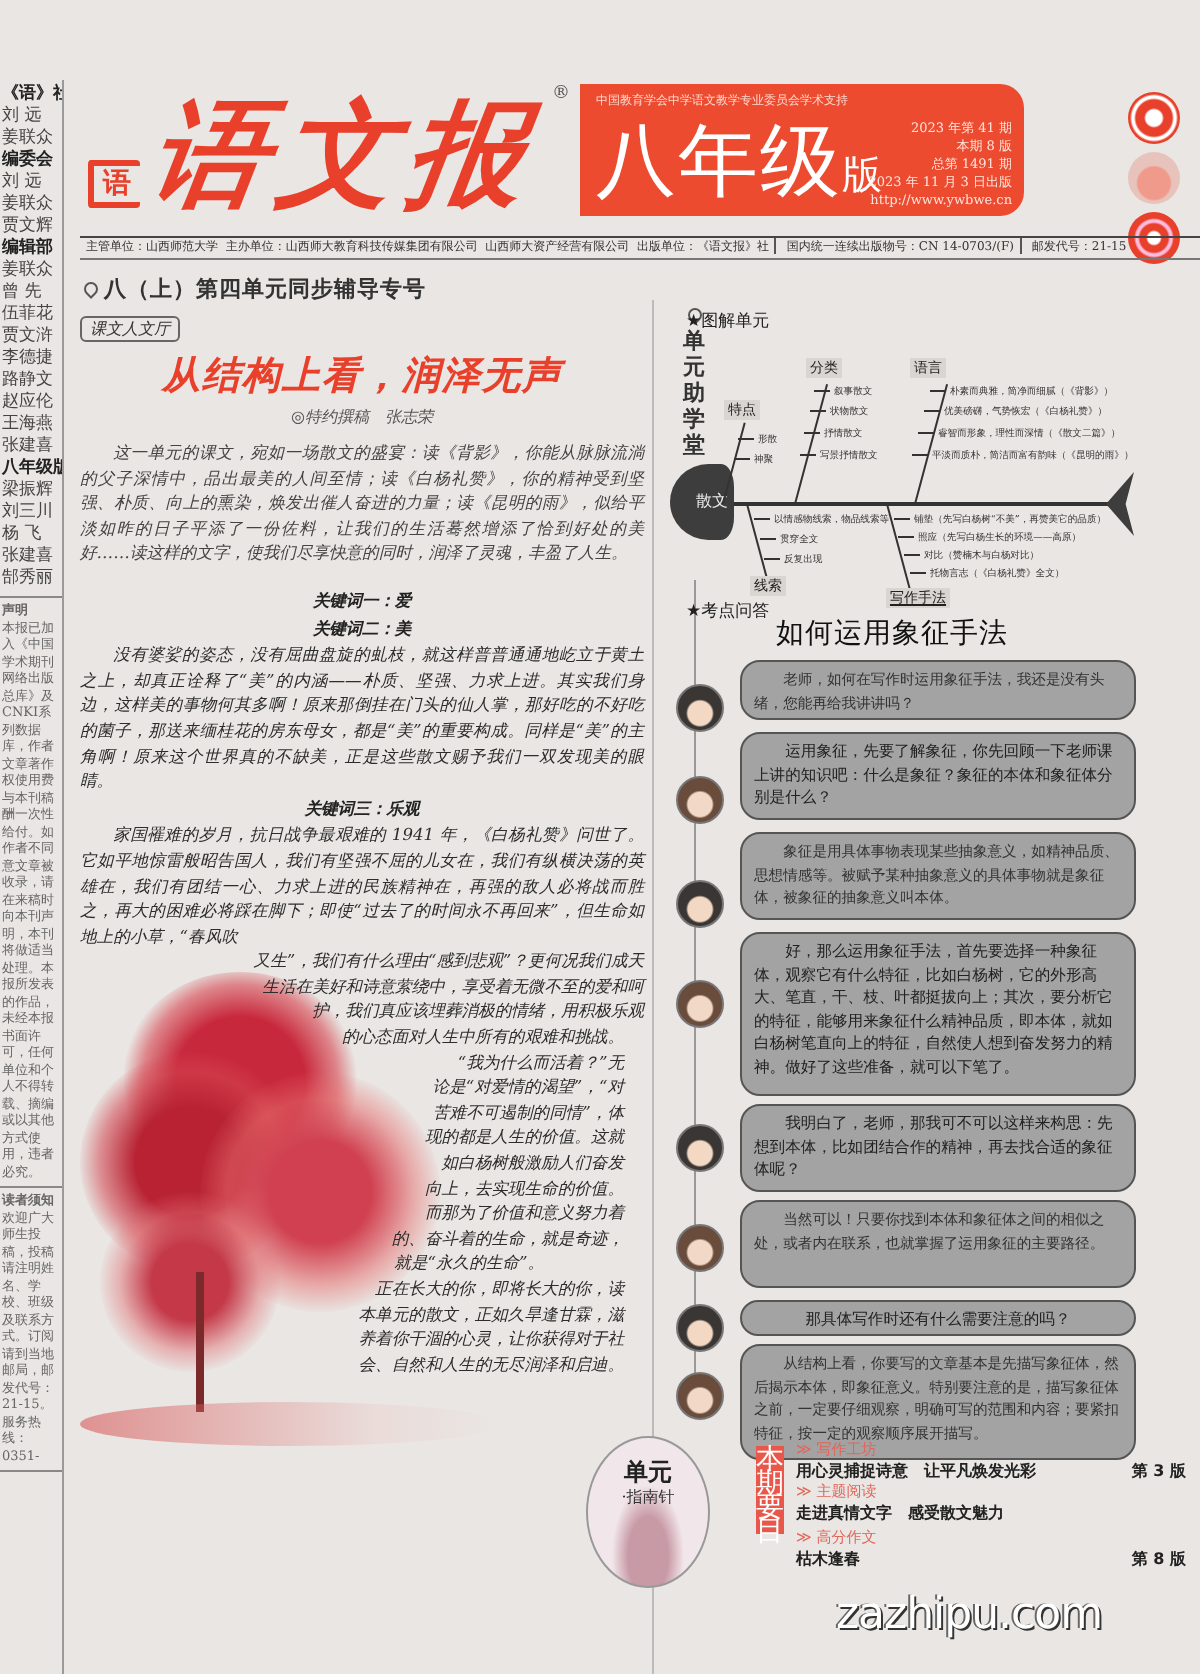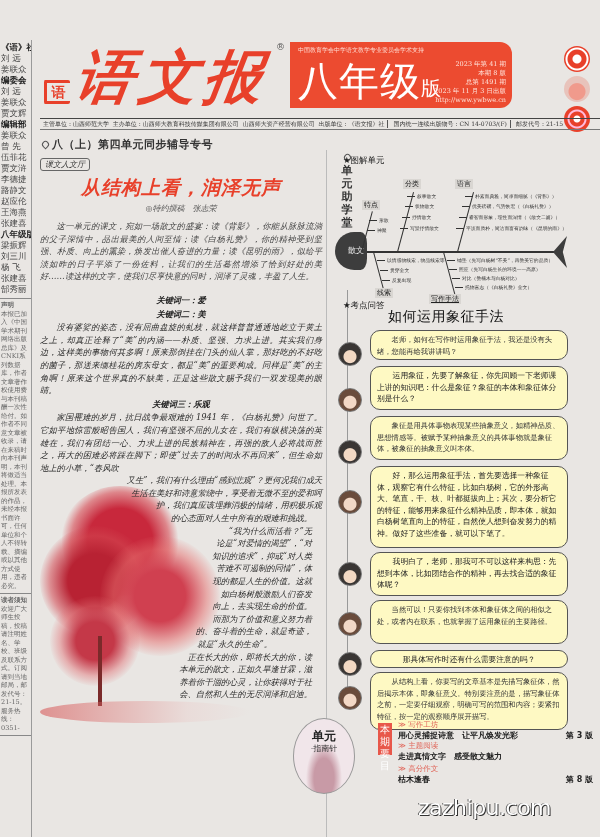--- a/index.html
+++ b/index.html
@@ -118,21 +118,21 @@
   .leaf { position: absolute; font-size: 4.8px; line-height: 6px; color: #333; white-space: nowrap; }
   .leaf::before { content: ""; display: inline-block; width: 8px; height: 0.8px; background: #333; vertical-align: middle; margin-right: 2px; }
 
   .qa-title {
     position: absolute; left: 388px; top: 308px;
     font-family: "DejaVu Serif", serif; font-size: 14px; letter-spacing: 0.5px; color: #111;
   }
   .qa { position: absolute; left: 338px; width: 262px; }
   .bubble {
     position: absolute; left: 32px; width: 198px;
-    border: 1.1px solid #555; border-radius: 10px; background: #fef9c3;
+    border: 1.1px solid #555; border-radius: 10px; background: #a3a3a3;
     padding: 3px 6px; font-size: 7.8px; line-height: 11.6px; color: #222; text-indent: 2em;
   }
   .bubble.t { font-family: "DejaVu Sans", sans-serif; font-size: 7.3px; color: #333; }
   .bubble.center { text-indent: 0; text-align: center; }
   .avatar {
     position: absolute; left: 0; width: 24px; height: 24px; border-radius: 50%;
     background: radial-gradient(circle at 50% 62%, #f3d9c4 0 6px, #3a3634 7px);
     border: 1px solid #777;
   }
   .avatar.girl { background: radial-gradient(circle at 50% 60%, #f2d8c6 0 6px, #6a4c3c 7px); }
@@ -143,22 +143,22 @@
     border: 1px solid #999; border-radius: 50%;
     background: radial-gradient(ellipse at 50% 80%, #c89aa6 0 10px, #f1e6ea 18px);
     overflow: hidden; text-align: center;
   }
   .unit-circle .t1 { font-family: Liberation Serif, serif; font-weight: bold; font-size: 12px; line-height: 14px; color: #222; margin-top: 10px; }
   .unit-circle .t2 { font-size: 8px; color: #333; }
 
   
   .toc { position: absolute; left: 378px; top: 723px; width: 215px; }
   .toc .tag {
-    position: absolute; left: 0; top: 0; width: 14px; height: 32px; background: #e8574a; color: #fff;
-    font-family: "DejaVu Sans", sans-serif; font-size: 10px; line-height: 12px; text-align: center; padding-top: 1px;
+    position: absolute; left: 0; top: 0; width: 14px; height: 44px; background: #e8574a; color: #fff;
+    font-family: "DejaVu Sans", sans-serif; font-size: 14px; line-height: 12px; text-align: center; padding-top: 1px;
   }
   .toc .entries { position: absolute; left: 20px; top: -3px; width: 195px; font-family: "DejaVu Sans", sans-serif; }
   .toc .sec { font-size: 7.5px; color: #e0665a; line-height: 10px; }
   .toc .row { display: flex; justify-content: space-between; font-size: 8px; line-height: 11px; color: #222; font-weight: bold; }
   .toc .row .pg { font-weight: bold; }
   .toc .row.right { justify-content: flex-end; }
 
   .watermark {
     position: absolute; left: 418px; top: 795px;
     font-family: "DejaVu Sans", sans-serif; font-size: 22px; letter-spacing: -0.5px; color: #fff;
@@ -266,21 +266,20 @@
       <p>家国罹难的岁月，抗日战争最艰难的 1941 年，《白杨礼赞》问世了。它如平地惊雷般昭告国人，我们有坚强不屈的儿女在，我们有纵横决荡的英雄在，我们有团结一心、力求上进的民族精神在，再强的敌人必将战而胜之，再大的困难必将踩在脚下；即使“过去了的时间永不再回来”，但生命如地上的小草，“春风吹</p>
       <div style="text-align:right;">
         <div>又生”，我们有什么理由“感到悲观”？更何况我们成天</div>
         <div style="padding-right:0;">生活在美好和诗意萦绕中，享受着无微不至的爱和呵</div>
         <div>护，我们真应该埋葬消极的情绪，用积极乐观</div>
         <div style="padding-right:10px;">的心态面对人生中所有的艰难和挑战。</div>
       </div>
       <div style="text-align:right;padding-right:10px;">
         <div>“我为什么而活着？”无</div>
         <div>论是“对爱情的渴望”，“对</div>
-        <div>知识的追求”，抑或“对人类</div>
         <div>苦难不可遏制的同情”，体</div>
         <div>现的都是人生的价值。这就</div>
         <div>如白杨树般激励人们奋发</div>
         <div>向上，去实现生命的价值。</div>
         <div>而那为了价值和意义努力着</div>
         <div>的、奋斗着的生命，就是奇迹，</div>
         <div style="padding-right:40px;">就是“永久的生命”。</div>
       </div>
       <div style="text-align:right;padding-right:10px;">
         <div>正在长大的你，即将长大的你，读</div>
@@ -325,21 +324,21 @@
     <div class="leaf" style="left:124px;top:45px;">睿智而形象，理性而深情（《散文二篇》）</div>
     <div class="leaf" style="left:121px;top:56px;">平淡而质朴，简洁而富有韵味（《昆明的雨》）</div>
 
     <div class="bone down" style="left:38px;top:82px;height:42px;transform:rotate(-15deg);"></div>
     <div class="cat" style="left:40px;top:118px;">线索</div>
     <div class="leaf" style="left:42px;top:88px;">以情感物线索，物品线索等</div>
     <div class="leaf" style="left:45px;top:98px;">贯穿全文</div>
     <div class="leaf" style="left:47px;top:108px;">反复出现</div>
 
     <div class="bone down" style="left:108px;top:82px;height:48px;transform:rotate(-15deg);"></div>
-    <div class="cat" style="left:94px;top:124px;text-decoration:underline;">写作手法</div>
+    <div class="cat" style="left:108px;top:124px;text-decoration:underline;">写作手法</div>
     <div class="leaf" style="left:112px;top:88px;">铺垫（先写白杨树“不美”，再赞美它的品质）</div>
     <div class="leaf" style="left:114px;top:97px;">照应（先写白杨生长的环境——高原）</div>
     <div class="leaf" style="left:117px;top:106px;">对比（赞楠木与白杨对比）</div>
     <div class="leaf" style="left:120px;top:115px;">托物言志（《白杨礼赞》全文）</div>
   </div>
 
   <div class="sub-h" style="left:343px;top:300px;">★考点问答</div>
 
   <div class="qa-title">如何运用象征手法</div>
 

